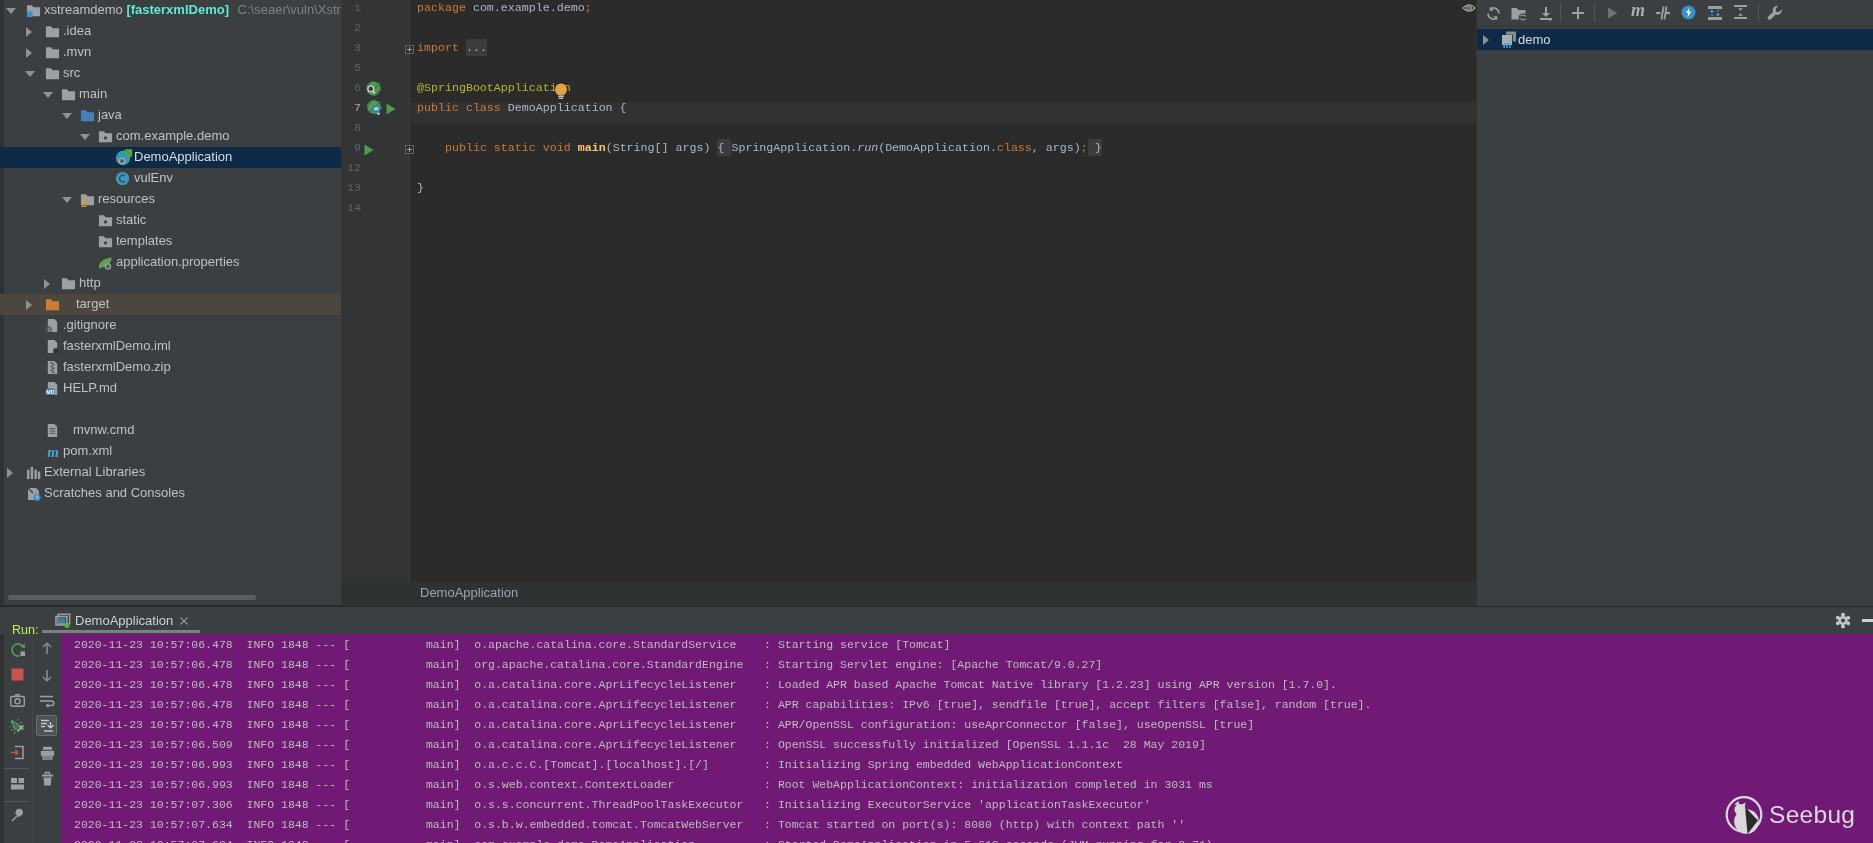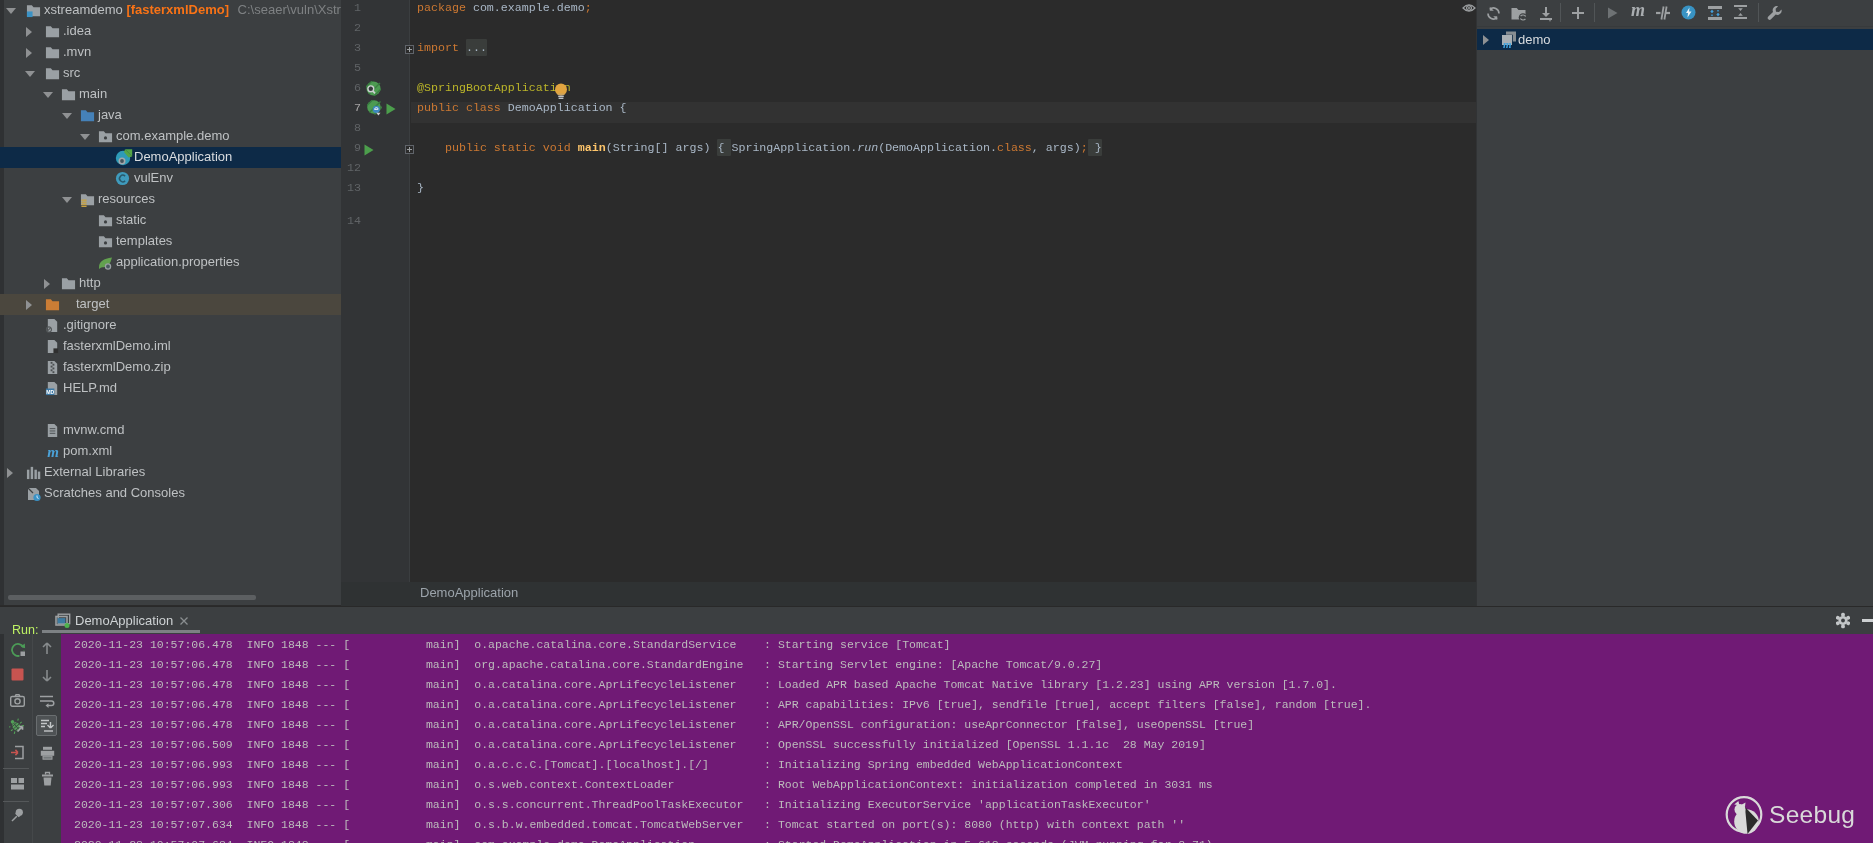--- a/index.html
+++ b/index.html
@@ -39,21 +39,21 @@
 <body>
 <div id="app">
   <div id="tree" class="abs">
     <div style="position:absolute;left:0;top:0;width:4px;height:605px;background:#2f3133"></div>
     <div class="trow" style="top:0">
         <span class="tri down" style="left:6px;top:8px"></span>
         <svg style="left:26px;top:3px" width="15" height="15" viewBox="0 0 16 16">
           <path d="M1 2.5h5.2L8 4.5h7v9.5H1z" fill="#9aa0a4"></path>
           <rect x="1" y="9" width="6" height="6" fill="#3b92c5"></rect>
         </svg>
-        <span class="lbl" style="left:44px">xstreamdemo <b style="color:#f97316">[fasterxmlDemo]</b> <span style="color:#7e8183;margin-left:5px">C:\seaer\vuln\Xstre</span></span>
+        <span class="lbl" style="left:44px">xstreamdemo <b style="color:#5eead4">[fasterxmlDemo]</b> <span style="color:#7e8183;margin-left:5px">C:\seaer\vuln\Xstre</span></span>
       </div>
     <div class="trow" style="top:21px">
         <span class="tri right" style="left:26px;top:6px"></span>
         <svg style="left:45px;top:3px" width="15" height="15" viewBox="0 0 16 16">
           <path d="M1 2.5h5.2L8 4.5h7v9.5H1z" fill="#9aa0a4"></path>
         </svg>
         <span class="lbl" style="left:63px">.idea</span>
       </div>
     <div class="trow" style="top:42px">
         <span class="tri right" style="left:26px;top:6px"></span>
@@ -196,21 +196,21 @@
       </div>
     <div class="trow" style="top:420px">
         <svg style="left:45px;top:3px" width="15" height="15" viewBox="0 0 16 16">
           <path d="M3 1h7l3 3v11H3z" fill="#9aa0a4"></path>
           <g stroke="#4a4e50" stroke-width="1">
             <path d="M5 6h6"></path>
             <path d="M5 8.5h6"></path>
             <path d="M5 11h6"></path>
           </g>
         </svg>
-        <span class="lbl" style="left:63px">mvnw.cmd</span>
+        <span class="lbl" style="left:73px">mvnw.cmd</span>
       </div>
     <div class="trow" style="top:441px">
         <svg style="left:45px;top:3px" width="16" height="16" viewBox="0 0 16 16">
           <text x="8" y="13" font-size="15" fill="#4ba2d8" text-anchor="middle" font-family="Liberation Serif" font-weight="bold" font-style="italic">m</text>
         </svg>
         <span class="lbl" style="left:63px">pom.xml</span>
       </div>
     <div class="trow" style="top:462px">
         <span class="tri right" style="left:7px;top:6px"></span>
         <svg style="left:26px;top:3px" width="15" height="15" viewBox="0 0 16 16">
@@ -240,21 +240,21 @@
     <div class="lnum" style="left:0;width:20px;top:-2px">1</div>
     <div class="lnum" style="left:0;width:20px;top:18px">2</div>
     <div class="lnum" style="left:0;width:20px;top:38px">3</div>
     <div class="lnum" style="left:0;width:20px;top:58px">5</div>
     <div class="lnum" style="left:0;width:20px;top:78px">6</div>
     <div class="lnum" style="left:0;width:20px;top:98px;color:#a4a3a3">7</div>
     <div class="lnum" style="left:0;width:20px;top:118px">8</div>
     <div class="lnum" style="left:0;width:20px;top:138px">9</div>
     <div class="lnum" style="left:0;width:20px;top:158px">12</div>
     <div class="lnum" style="left:0;width:20px;top:178px">13</div>
-    <div class="lnum" style="left:0;width:20px;top:211px">14</div>
+    <div class="lnum" style="left:0;width:20px;top:198px">14</div>
     <div class="cline" style="top:-2px"><span class="kw">package</span> com.example.demo<span class="kw">;</span></div>
     <div class="cline" style="top:38px"><span class="kw">import</span> <span class="foldbox" style="color:#a9b7c6">...</span></div>
     <div class="cline" style="top:78px"><span class="ann">@SpringBootApplication</span></div>
     <div class="cline" style="top:98px"><span class="kw">public class</span> DemoApplication {</div>
     <div class="cline" style="top:138px">    <span class="kw">public static void</span> <span class="mdecl">main</span>(String[] args) <span class="foldbox">{ </span>SpringApplication.<span class="ital">run</span>(DemoApplication.<span class="kw">class</span>, args)<span class="kw">;</span><span class="foldbox"> }</span></div>
     <div class="cline" style="top:178px">}</div>
     <svg style="position:absolute;left:25px;top:81px" width="15" height="15" viewBox="0 0 15 15">
         <circle cx="7.5" cy="7.5" r="7" fill="#4d9b52"></circle>
         <path d="M-1 7 L7 -1 M3 13 L14 2 M8 15 L16 7" stroke="#3a7d41" stroke-width="1.4" fill="none"></path>
         <circle cx="4.8" cy="7.8" r="2.9" fill="#36393b" stroke="#cdd0d2" stroke-width="1.4"></circle>

